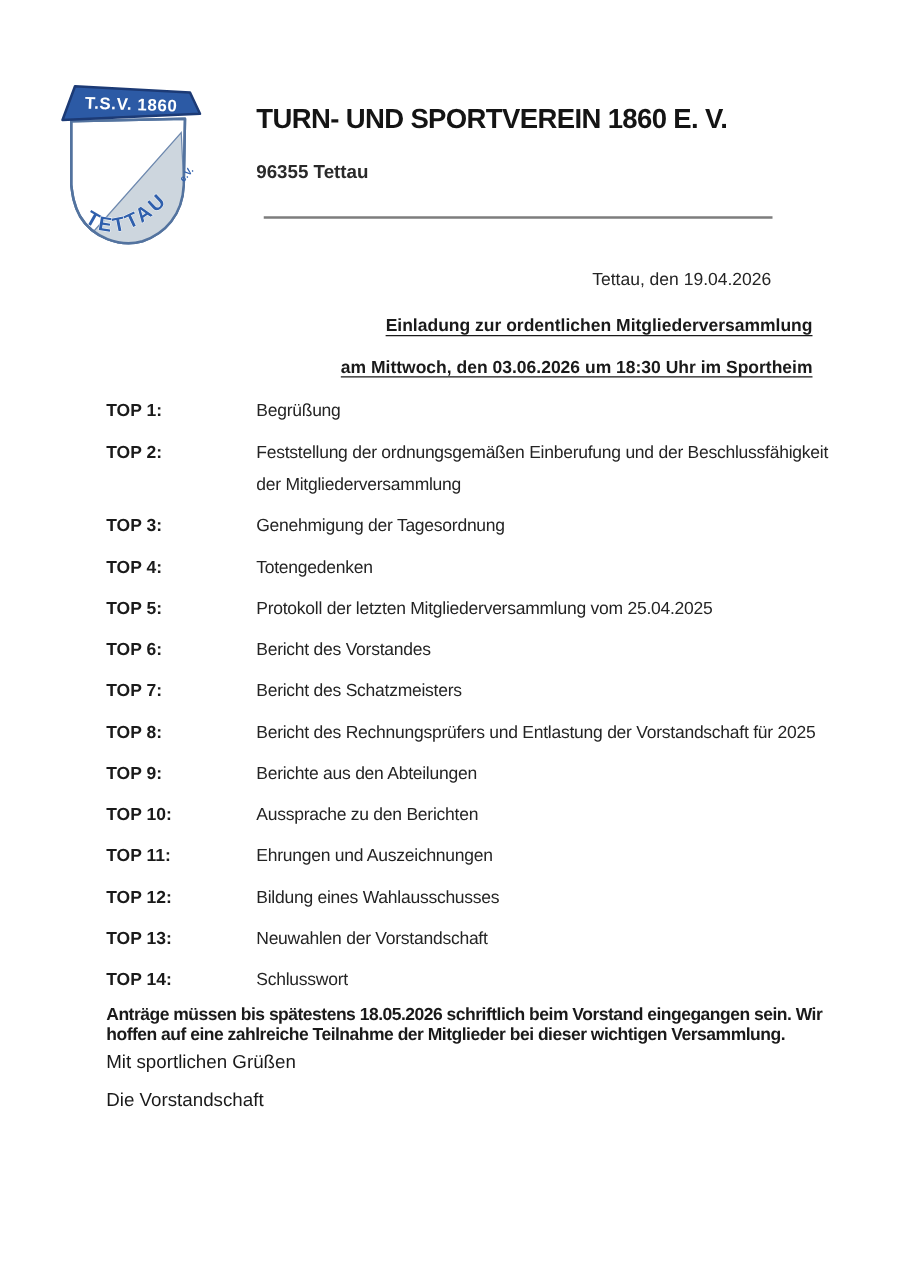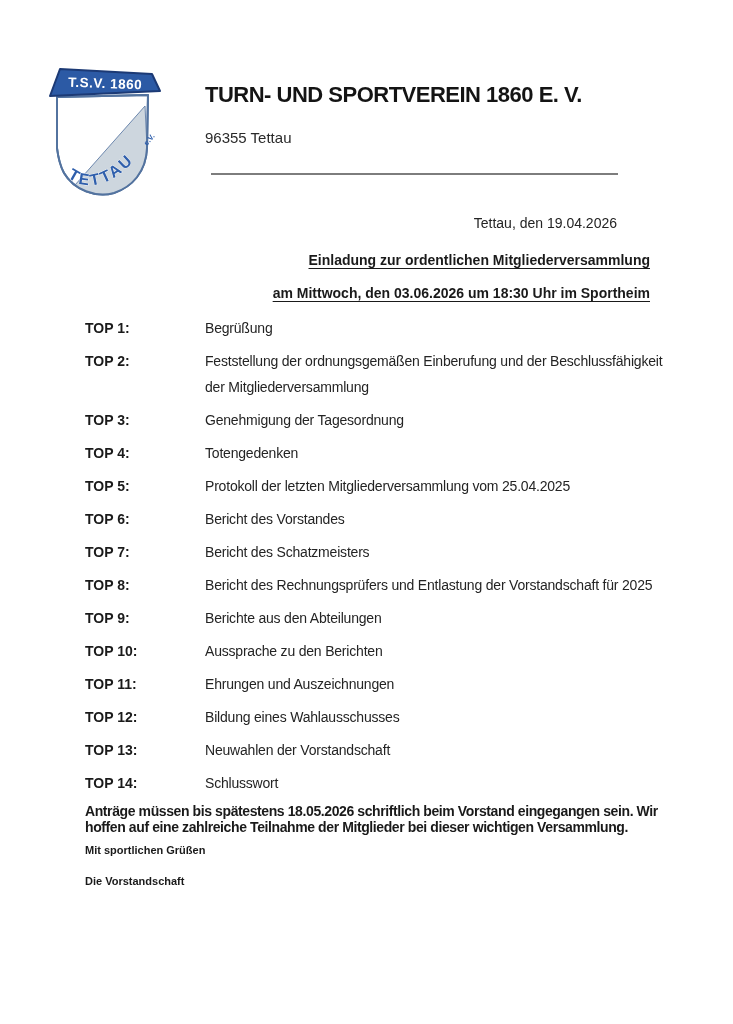--- a/index.html
+++ b/index.html
@@ -33,20 +33,21 @@
     letter-spacing: -0.5px;
     line-height: 26px;
     color: #141414;
     white-space: nowrap;
   }
   .location {
     margin-top: 20px;
     font-size: 15px;
     line-height: 20px;
     color: #2a2a2a;
+    font-weight: bold;
   }
   .rule {
     position: absolute;
     left: 211px;
     top: 173px;
     width: 407px;
     height: 2px;
     background: #7d7d7d;
   }
   .date {
@@ -100,22 +101,22 @@
     width: 648px;
     font-size: 14px;
     font-weight: bold;
     line-height: 16px;
     letter-spacing: -0.4px;
     white-space: pre-line;
     color: #1a1a1a;
   }
   .closing-line {
     margin-top: 11px;
-    font-size: 11px;
-    font-weight: bold;
+    font-size: 15px;
+    font-weight: normal;
     line-height: 20px;
     color: #1a1a1a;
   }
   .closing-line.first { margin-top: 5px; }
 </style>
 </head>
 <body>
 
 <div class="page">
 

